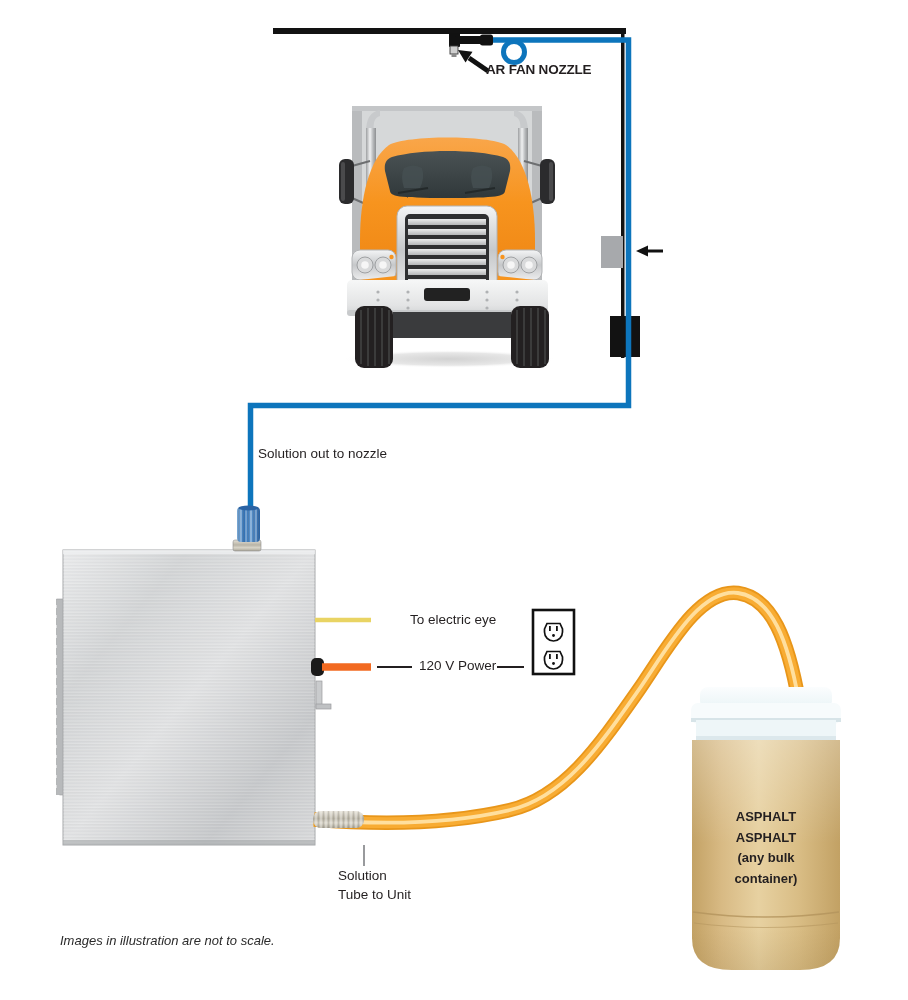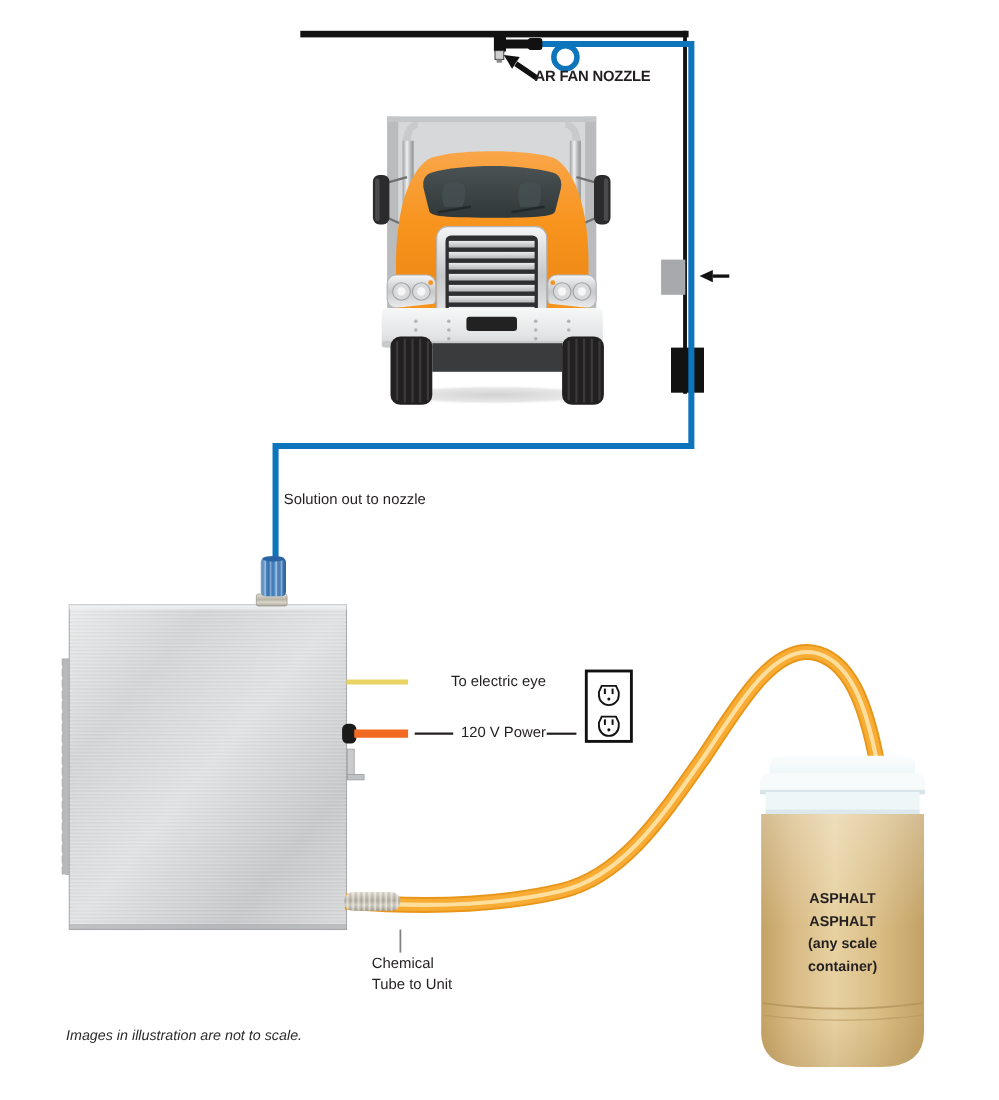--- a/index.html
+++ b/index.html
@@ -304,26 +304,26 @@
 <div class="lbl lbl-bold" id="lbl-ar-fan-nozzle">AR FAN NOZZLE</div>
 
 
 <div class="lbl" id="lbl-solution-out">Solution out to nozzle</div>
 
 <div class="lbl" id="lbl-to-electric-eye">To electric eye</div>
 
 <div class="lbl" id="lbl-120v">120 V Power</div>
 
 <div class="lbl" id="lbl-chemical">
-  <span>Chemical</span><br>
+  <span>Solution</span><br>
   <span>Tube to Unit</span>
 </div>
 
 <div class="lbl lbl-center" id="container-label">
   <span>ASPHALT</span><br>
   <span>ASPHALT</span><br>
-  <span>(any scale</span><br>
+  <span>(any bulk</span><br>
   <span>container)</span>
 </div>
 
 <div class="lbl" id="footnote">Images in illustration are not to scale.</div>
 
 </div>
 
 </body></html>

